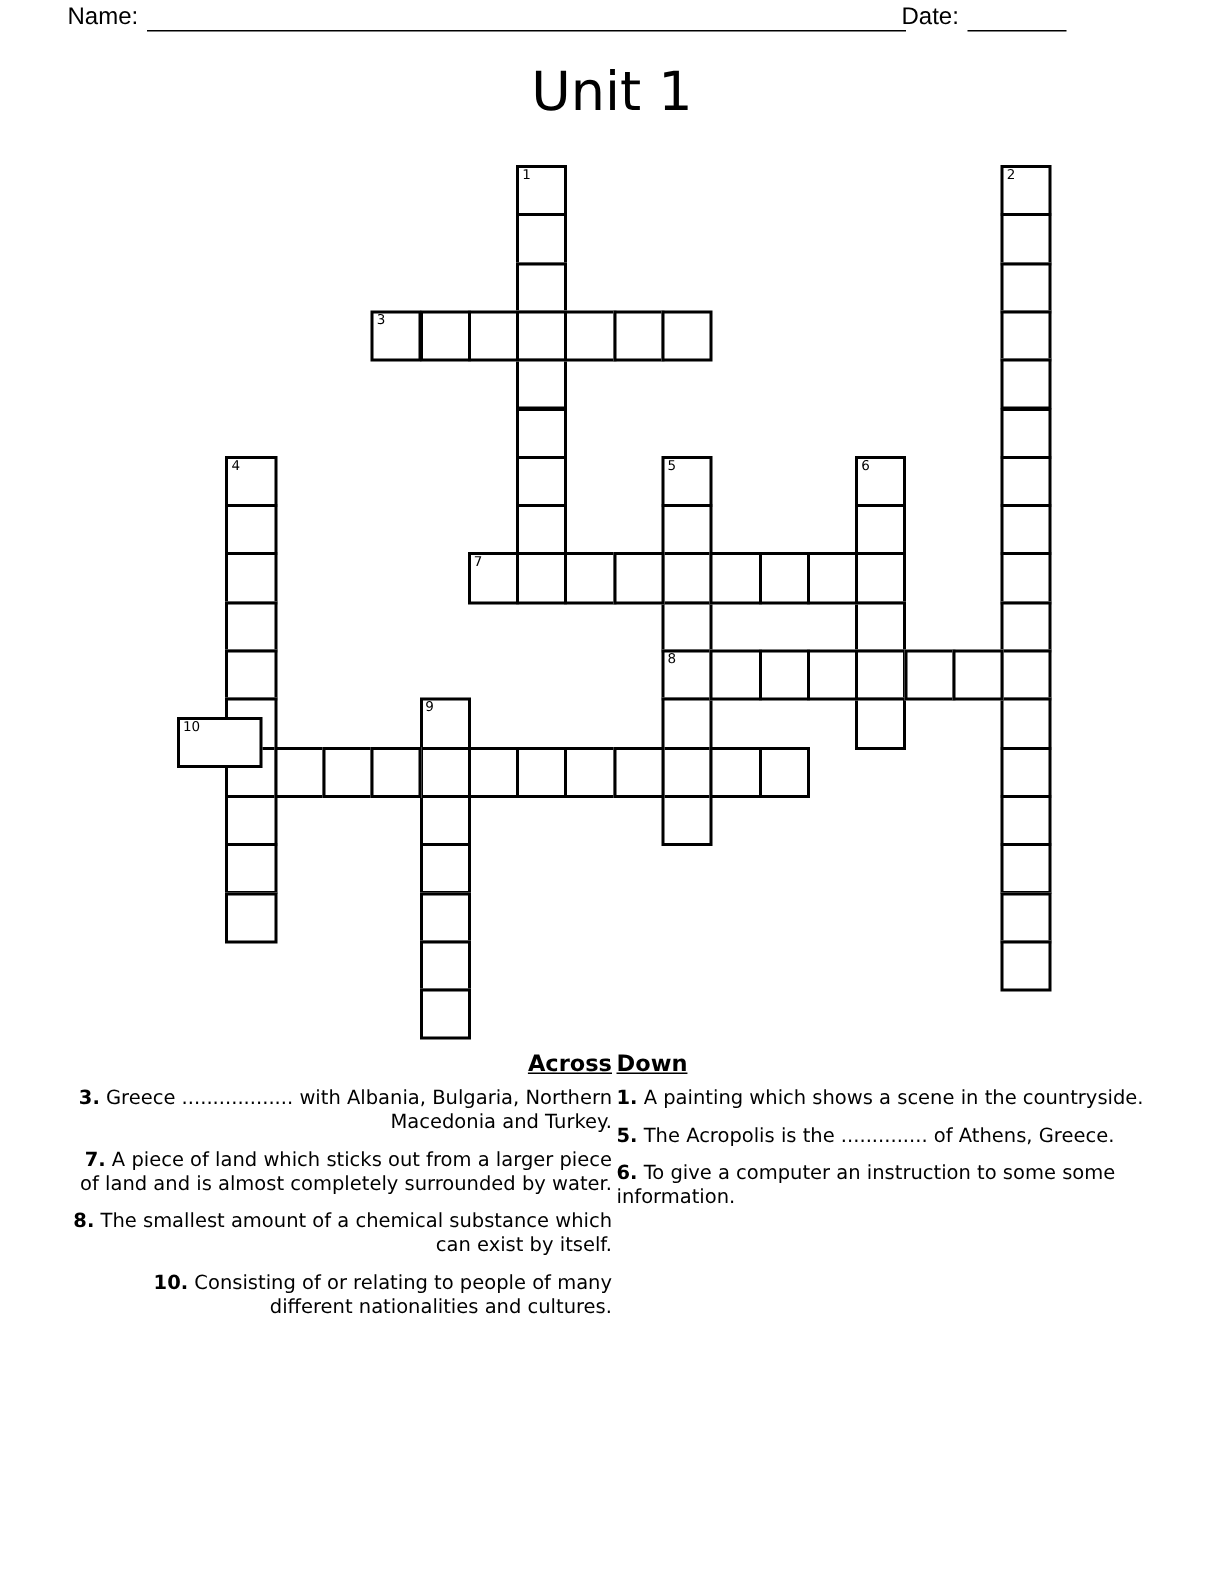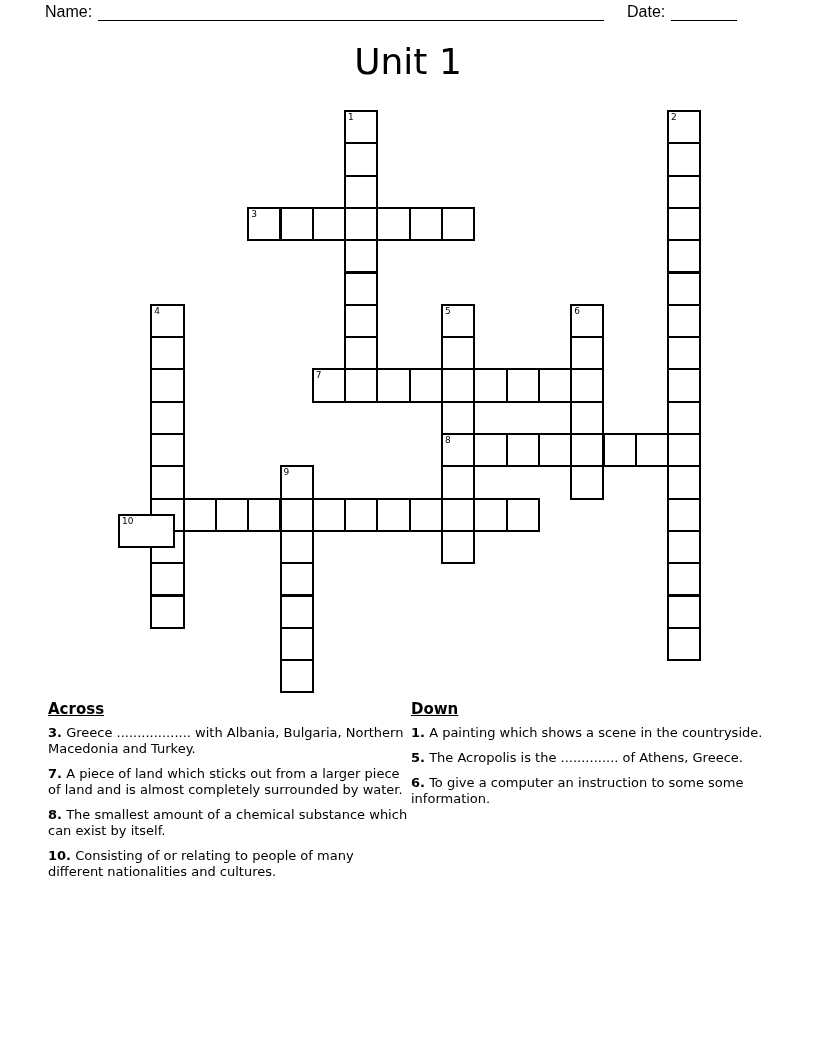--- a/index.html
+++ b/index.html
@@ -18,21 +18,21 @@
     position: absolute;
     top: 3px;
     display: flex;
     align-items: flex-end;
     gap: 6px;
     font-family: "Liberation Sans", sans-serif;
     font-size: 16px;
     line-height: 18px;
   }
   .hdr-name { left: 45px; }
-  .hdr-date { left: 627px; text-align: center; }
+  .hdr-date { left: 601px; text-align: center; }
   .fill-line {
     display: inline-block;
     height: 16px;
     border-bottom: 1.6px solid #000;
   }
   .name-line { width: 506px; }
   .date-line { width: 66px; }
 
   
   .title {
@@ -60,21 +60,21 @@
     top: 0px;
     left: 2px;
     font-size: 9px;
     line-height: 10px;
     font-family: "DejaVu Sans", sans-serif;
   }
 
   
   .clues { position: absolute; top: 700px; left: 0; width: 816px; }
   .clue-col { position: absolute; top: 0; }
-  .col-across { left: 48px;  width: 360px; }
+  .col-across { left: 48px;  width: 360px; text-align: right; }
   .col-down   { left: 411px; width: 352px; }
   .clue-head {
     font-size: 15px;
     font-weight: bold;
     text-decoration: underline;
     margin-bottom: 7px;
   }
   .clue {
     font-size: 13px;
     line-height: 16px;
@@ -185,21 +185,21 @@
       <div class="cell" style="left: 634.8px; top: 433px; width: 34.3px; height: 34.3px; border-color: rgb(0, 0, 0);"></div>
       <div class="cell" style="left: 279.5px; top: 465.3px; width: 34.3px; height: 34.3px; border-color: rgb(0, 0, 0);">
         <span class="cellnum">9</span>
       </div>
       <div class="cell" style="left: 279.5px; top: 497.6px; width: 34.3px; height: 34.3px; border-color: rgb(0, 0, 0);"></div>
       <div class="cell" style="left: 279.5px; top: 529.9px; width: 34.3px; height: 34.3px; border-color: rgb(0, 0, 0);"></div>
       <div class="cell" style="left: 279.5px; top: 562.2px; width: 34.3px; height: 34.3px; border-color: rgb(0, 0, 0);"></div>
       <div class="cell" style="left: 279.5px; top: 594.5px; width: 34.3px; height: 34.3px; border-color: rgb(0, 0, 0);"></div>
       <div class="cell" style="left: 279.5px; top: 626.8px; width: 34.3px; height: 34.3px; border-color: rgb(0, 0, 0);"></div>
       <div class="cell" style="left: 279.5px; top: 659.1px; width: 34.3px; height: 34.3px; border-color: rgb(0, 0, 0);"></div>
-      <div class="cell" style="left: 118px; top: 514px; width: 57px; height: 34.3px; border-color: rgb(0, 0, 0);">
+      <div class="cell" style="left: 118px; top: 478px; width: 57px; height: 34.3px; border-color: rgb(0, 0, 0);">
         <span class="cellnum">10</span>
       </div>
       <div class="cell" style="left: 182.6px; top: 497.6px; width: 34.3px; height: 34.3px; border-color: rgb(0, 0, 0);"></div>
       <div class="cell" style="left: 214.9px; top: 497.6px; width: 34.3px; height: 34.3px; border-color: rgb(0, 0, 0);"></div>
       <div class="cell" style="left: 247.2px; top: 497.6px; width: 34.3px; height: 34.3px; border-color: rgb(0, 0, 0);"></div>
       <div class="cell" style="left: 311.8px; top: 497.6px; width: 34.3px; height: 34.3px; border-color: rgb(0, 0, 0);"></div>
       <div class="cell" style="left: 344.1px; top: 497.6px; width: 34.3px; height: 34.3px; border-color: rgb(0, 0, 0);"></div>
       <div class="cell" style="left: 376.4px; top: 497.6px; width: 34.3px; height: 34.3px; border-color: rgb(0, 0, 0);"></div>
       <div class="cell" style="left: 408.7px; top: 497.6px; width: 34.3px; height: 34.3px; border-color: rgb(0, 0, 0);"></div>
       <div class="cell" style="left: 473.3px; top: 497.6px; width: 34.3px; height: 34.3px; border-color: rgb(0, 0, 0);"></div>

